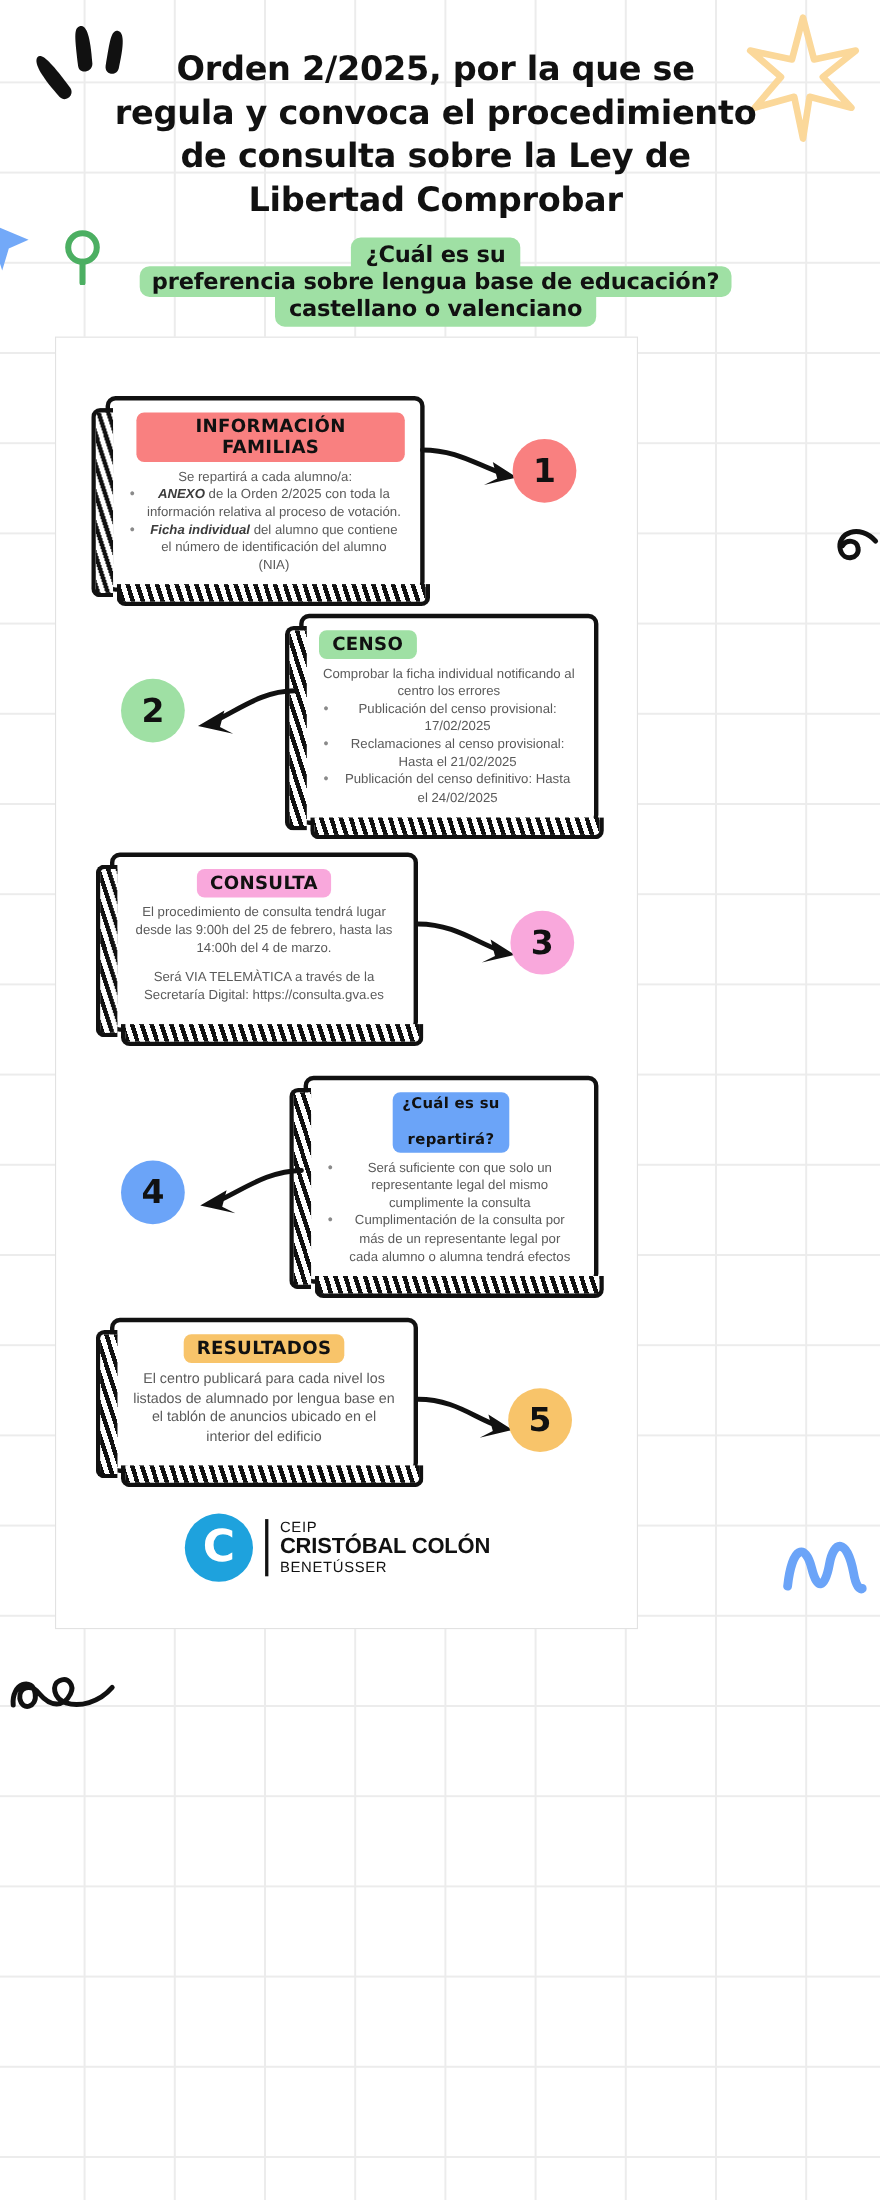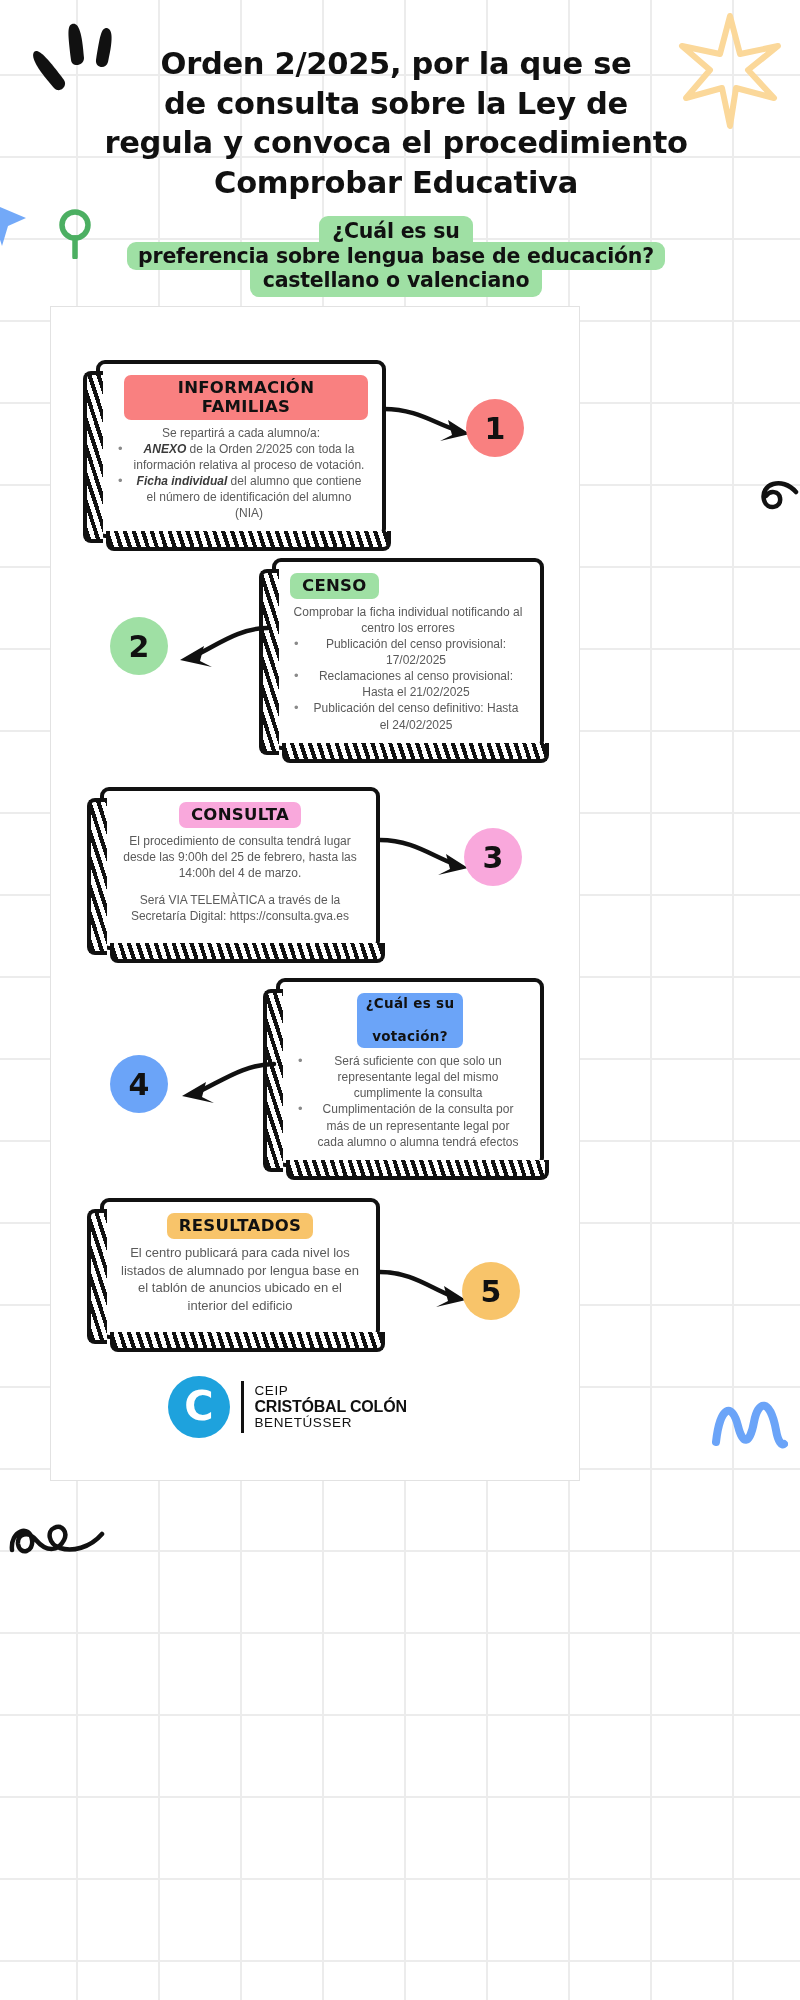--- a/index.html
+++ b/index.html
@@ -196,21 +196,21 @@
     font-family: "DejaVu Sans", sans-serif;
     font-weight: 700;
     font-size: 40px;
     color: #ffffff;
     line-height: 1;
     padding-bottom: 3px;
   }
   #logo-divider { width: 2.5px; height: 52px; background: #111111; }
   #logo-text { line-height: 1.08; color: #111111; }
   #logo-line-1 { font-size: 13.5px; font-weight: 400; letter-spacing: 0.6px; }
-  #logo-line-2 { font-size: 16px; font-weight: 700; letter-spacing: -0.2px; }
+  #logo-line-2 { font-size: 20px; font-weight: 700; letter-spacing: -0.2px; }
   #logo-line-3 { font-size: 13.5px; font-weight: 400; letter-spacing: 0.6px; }
 </style>
 </head>
 <body>
 
 <div id="grid-bg"></div>
 
 <svg class="doodle" id="doodle-sparkle-lines" viewBox="0 0 110 100">
   <g fill="#111111">
     <path d="M8 34 C12 30 20 38 38 62 C42 68 34 76 28 70 C14 54 4 40 8 34 Z"></path>
@@ -242,23 +242,23 @@
   <path d="M6 66 C10 30 22 26 28 50 C33 70 40 68 44 46 C48 24 60 22 66 54 C68 66 72 70 74 68" fill="none" stroke="#6ba4f8" stroke-width="8" stroke-linecap="round" stroke-linejoin="round"></path>
 </svg>
 
 <svg class="doodle" id="doodle-swirl-bottom" viewBox="0 0 110 70">
   <path d="M6 50 C4 30 24 24 26 40 C28 52 14 56 12 44 C11 34 22 30 30 40 C40 52 52 52 58 40 C62 32 56 24 48 28 C41 31 42 44 54 48 C66 52 84 48 96 34" fill="none" stroke="#111111" stroke-width="4.5" stroke-linecap="round"></path>
 </svg>
 
 <div id="header">
   <h1 id="page-title">
     <span class="l">Orden 2/2025, por la que se</span>
+    <span class="l">regula y convoca el procedimiento</span>
     <span class="l">de consulta sobre la Ley de</span>
-    <span class="l">regula y convoca el procedimiento</span>
-    <span class="l">Comprobar Educativa</span>
+    <span class="l">Libertad Comprobar</span>
   </h1>
   <div id="subtitle-banner">
     <div><span class="sub-line" id="subtitle-line-1">¿Cuál es su</span></div>
     <div><span class="sub-line" id="subtitle-line-2">preferencia sobre lengua base de educación?</span></div>
     <div><span class="sub-line" id="subtitle-line-3">castellano o valenciano</span></div>
   </div>
 </div>
 
 <div id="content-panel"></div>
 
@@ -301,21 +301,21 @@
 </div>
 <svg class="arrow" id="arrow-2" style="left:168px; top:622px; width:104px; height:46px;" viewBox="0 0 104 46">
   <path d="M100 6 C70 6 48 24 26 34" fill="none" stroke="#111111" stroke-width="4.5" stroke-linecap="round"></path>
   <path d="M12 38 L36 24 L32 39 L44 45 Z" fill="#111111"></path>
 </svg>
 <div class="step-circle" id="circle-2" style="left:110px; top:617px; background:#9fe0a4;">
   <span>2</span>
 </div>
 
 <div class="step-row" id="step-3" style="left:100px; top:775px; width:280px;">
-  <div class="card" style="padding-bottom:22px;margin-top:12px;">
+  <div class="card" style="padding-bottom:22px;">
     <div style="text-align:center;">
       <span class="card-badge" style="background:#f9a8dc;">CONSULTA</span>
     </div>
     <div class="card-body">
       <span class="lead">El procedimiento de consulta tendrá lugar desde las 9:00h del 25 de febrero, hasta las 14:00h del 4 de marzo.</span>
       <span class="gap"></span>
       <span class="lead">Será VIA TELEMÀTICA a través de la Secretaría Digital: https://consulta.gva.es</span>
     </div>
   </div>
 </div>
@@ -326,21 +326,21 @@
 <div class="step-circle" id="circle-3" style="left:464px; top:828px; background:#f9a8dc;">
   <span>3</span>
 </div>
 
 <div class="step-row" id="step-4" style="left:276px; top:978px; width:268px;">
   <div class="card">
     <div style="text-align:center;">
       <span class="card-badge multi" style="background:#6ba4f8;">
         <span>¿Cuál es su</span><br>
         <br>
-        <span>votación?</span>
+        <span>repartirá?</span>
       </span>
     </div>
     <div class="card-body">
       <ul>
         <li>Será suficiente con que solo un representante legal del mismo cumplimente la consulta</li>
         <li>Cumplimentación de la consulta por más de un representante legal por cada alumno o alumna tendrá efectos</li>
       </ul>
     </div>
   </div>
 </div>

